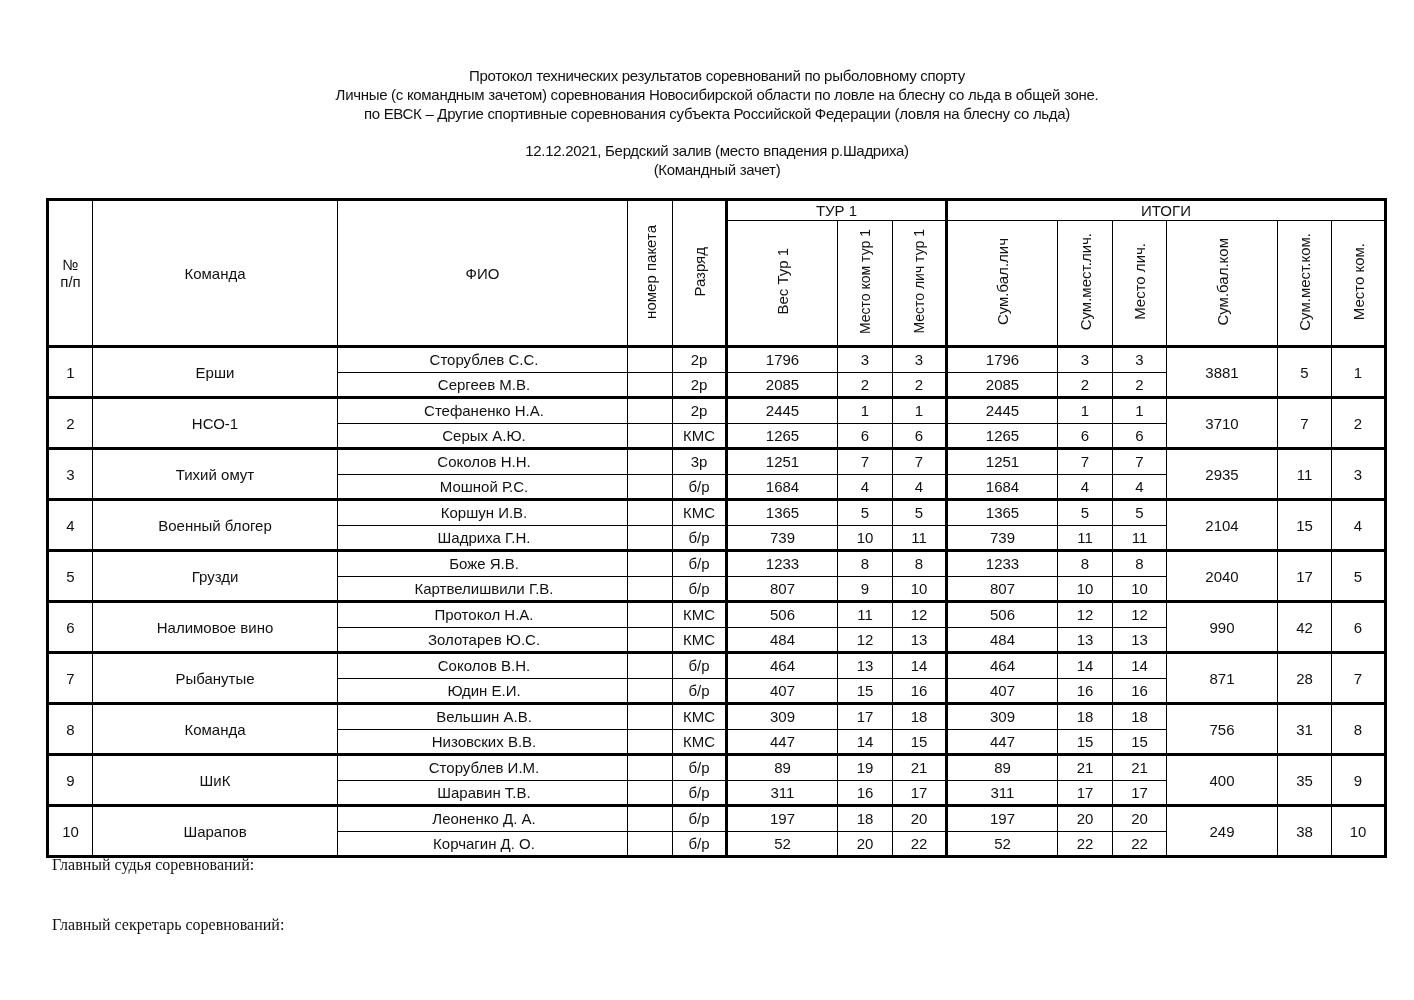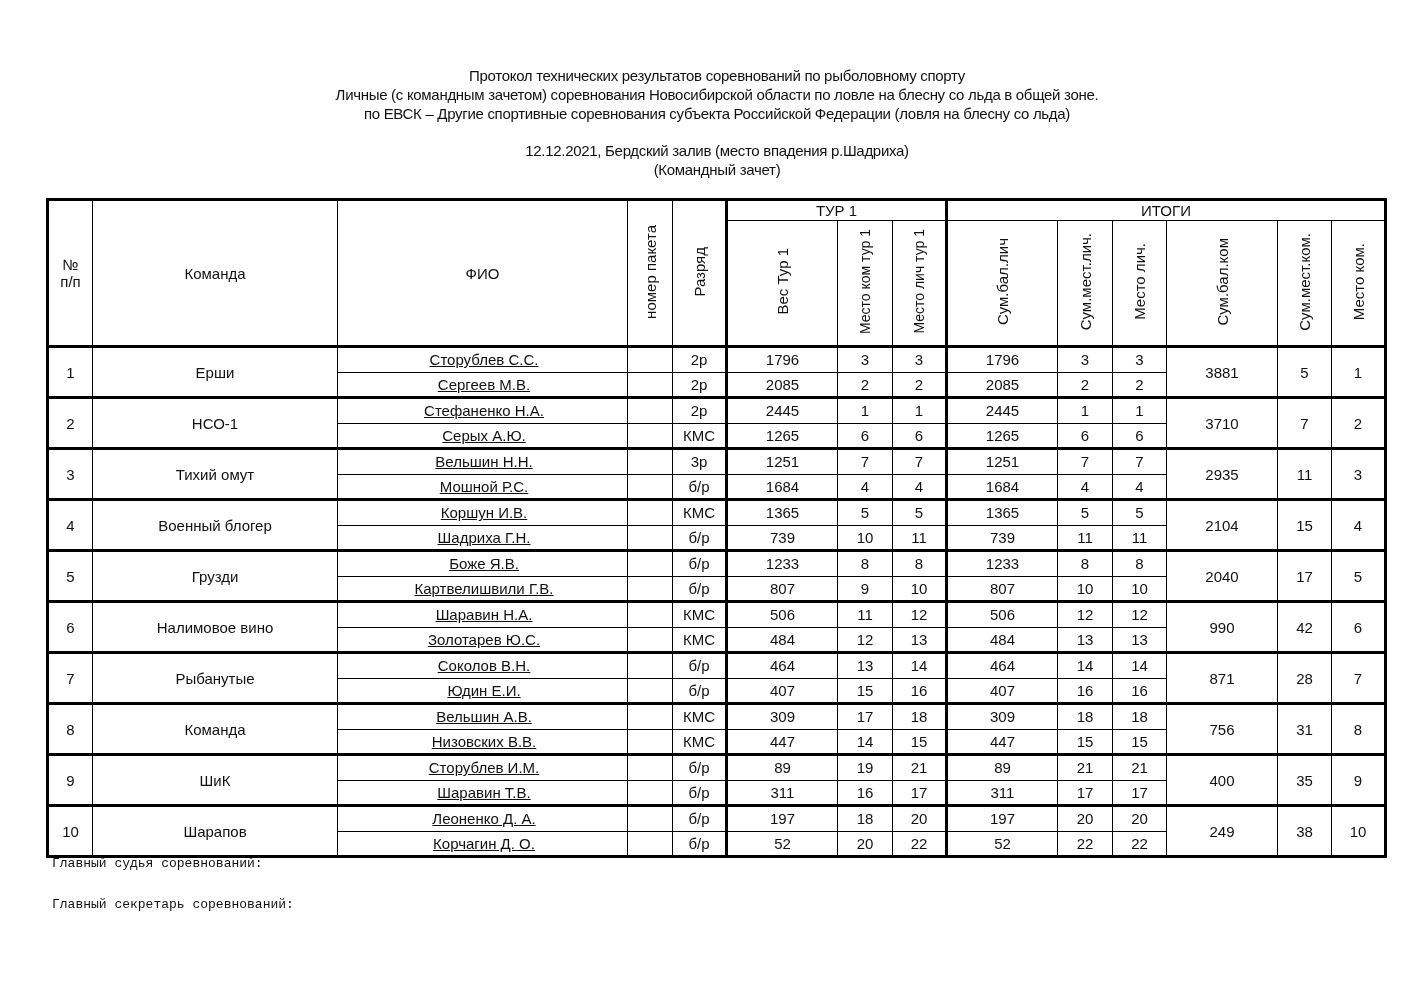--- a/index.html
+++ b/index.html
@@ -16,25 +16,25 @@
   th.h-main { height: 124px; font-size: 15px; }
   th.vert { height: 124px; }
   th.vert span { display: inline-block; writing-mode: vertical-rl; transform: rotate(180deg);
                  white-space: nowrap; font-size: 15px; }
   th.vert.small span { font-size: 14px; }
   .thick-l { border-left: 3px solid #000 !important; }
   .thick-r { border-right: 3px solid #000 !important; }
   tr.head2 th { border-bottom: 3px solid #000; }
   tr.grp-start td { border-top: 3px solid #000; }
   td { height: 23.5px; line-height: 23px; }
-  td.name { text-align: right; padding-left: 3px !important; font-size: 14px; text-decoration: underline; }
+  td.name { text-align: right; padding-left: 3px !important; font-size: 14px; }
   td.num, td.team { font-size: 14px; }
-  .footer { position: absolute; left: 52px; font-family: Liberation Mono, monospace; font-size: 13px; }
+  .footer { position: absolute; left: 52px; font-family: Liberation Serif, serif; font-size: 16px; }
   .f1 { top: 856px; }
-  .f2 { top: 897px; }
+  .f2 { top: 916px; }
 </style>
 </head>
 <body>
 
 <div class="title-block">
   <div>Протокол технических результатов соревнований по рыболовному спорту</div>
   <div>Личные (с командным зачетом) соревнования Новосибирской области по ловле на блесну со льда в общей зоне.</div>
   <div>по ЕВСК – Другие спортивные соревнования субъекта Российской Федерации (ловля на блесну со льда)</div>
   <div class="gap"></div>
   <div>12.12.2021,  Бердский залив (место впадения р.Шадриха)</div>
@@ -133,21 +133,21 @@
         <td class="num">1265</td>
         <td class="num">6</td>
         <td class="num thick-r">6</td>
         <td class="num thick-l">1265</td>
         <td class="num">6</td>
         <td class="num">6</td>
       </tr>
       <tr class="grp-start">
         <td class="num" rowspan="2">3</td>
         <td class="team" rowspan="2">Тихий омут</td>
-        <td class="name">Вельшин Н.Н.</td>
+        <td class="name">Соколов Н.Н.</td>
         <td></td>
         <td class="num thick-r">3р</td>
         <td class="num">1251</td>
         <td class="num">7</td>
         <td class="num thick-r">7</td>
         <td class="num thick-l">1251</td>
         <td class="num">7</td>
         <td class="num">7</td>
         <td class="num" rowspan="2">2935</td>
         <td class="num" rowspan="2">11</td>
@@ -214,21 +214,21 @@
         <td class="num">807</td>
         <td class="num">9</td>
         <td class="num thick-r">10</td>
         <td class="num thick-l">807</td>
         <td class="num">10</td>
         <td class="num">10</td>
       </tr>
       <tr class="grp-start">
         <td class="num" rowspan="2">6</td>
         <td class="team" rowspan="2">Налимовое вино</td>
-        <td class="name">Шаравин Н.А.</td>
+        <td class="name">Протокол Н.А.</td>
         <td></td>
         <td class="num thick-r">КМС</td>
         <td class="num">506</td>
         <td class="num">11</td>
         <td class="num thick-r">12</td>
         <td class="num thick-l">506</td>
         <td class="num">12</td>
         <td class="num">12</td>
         <td class="num" rowspan="2">990</td>
         <td class="num" rowspan="2">42</td>

